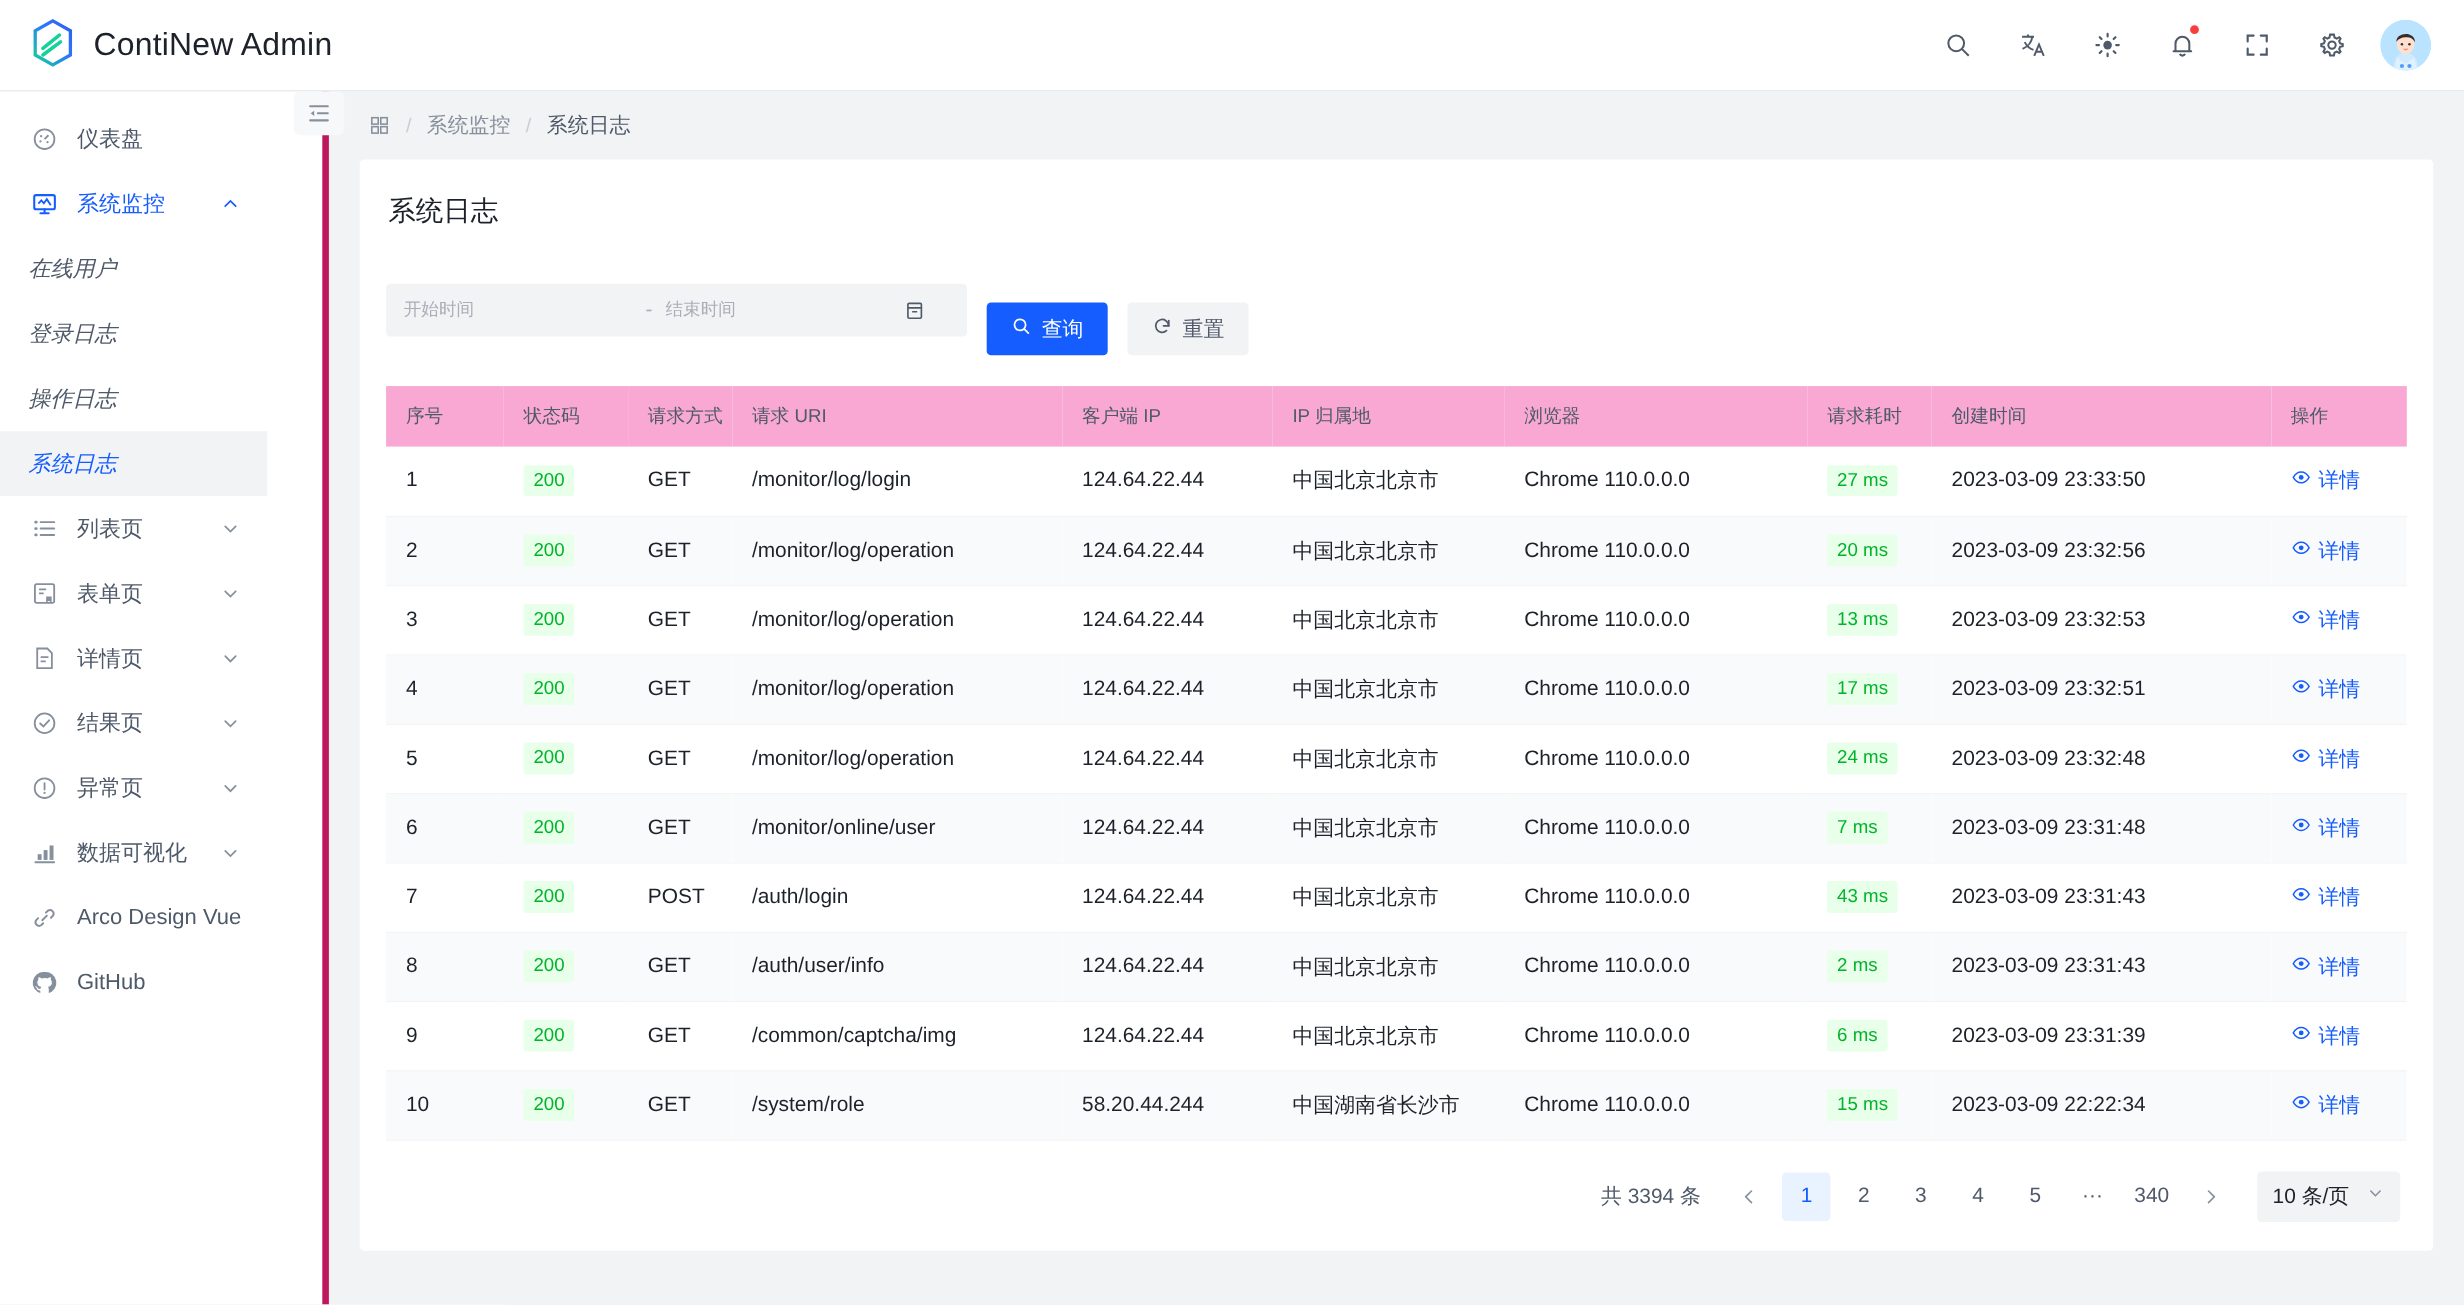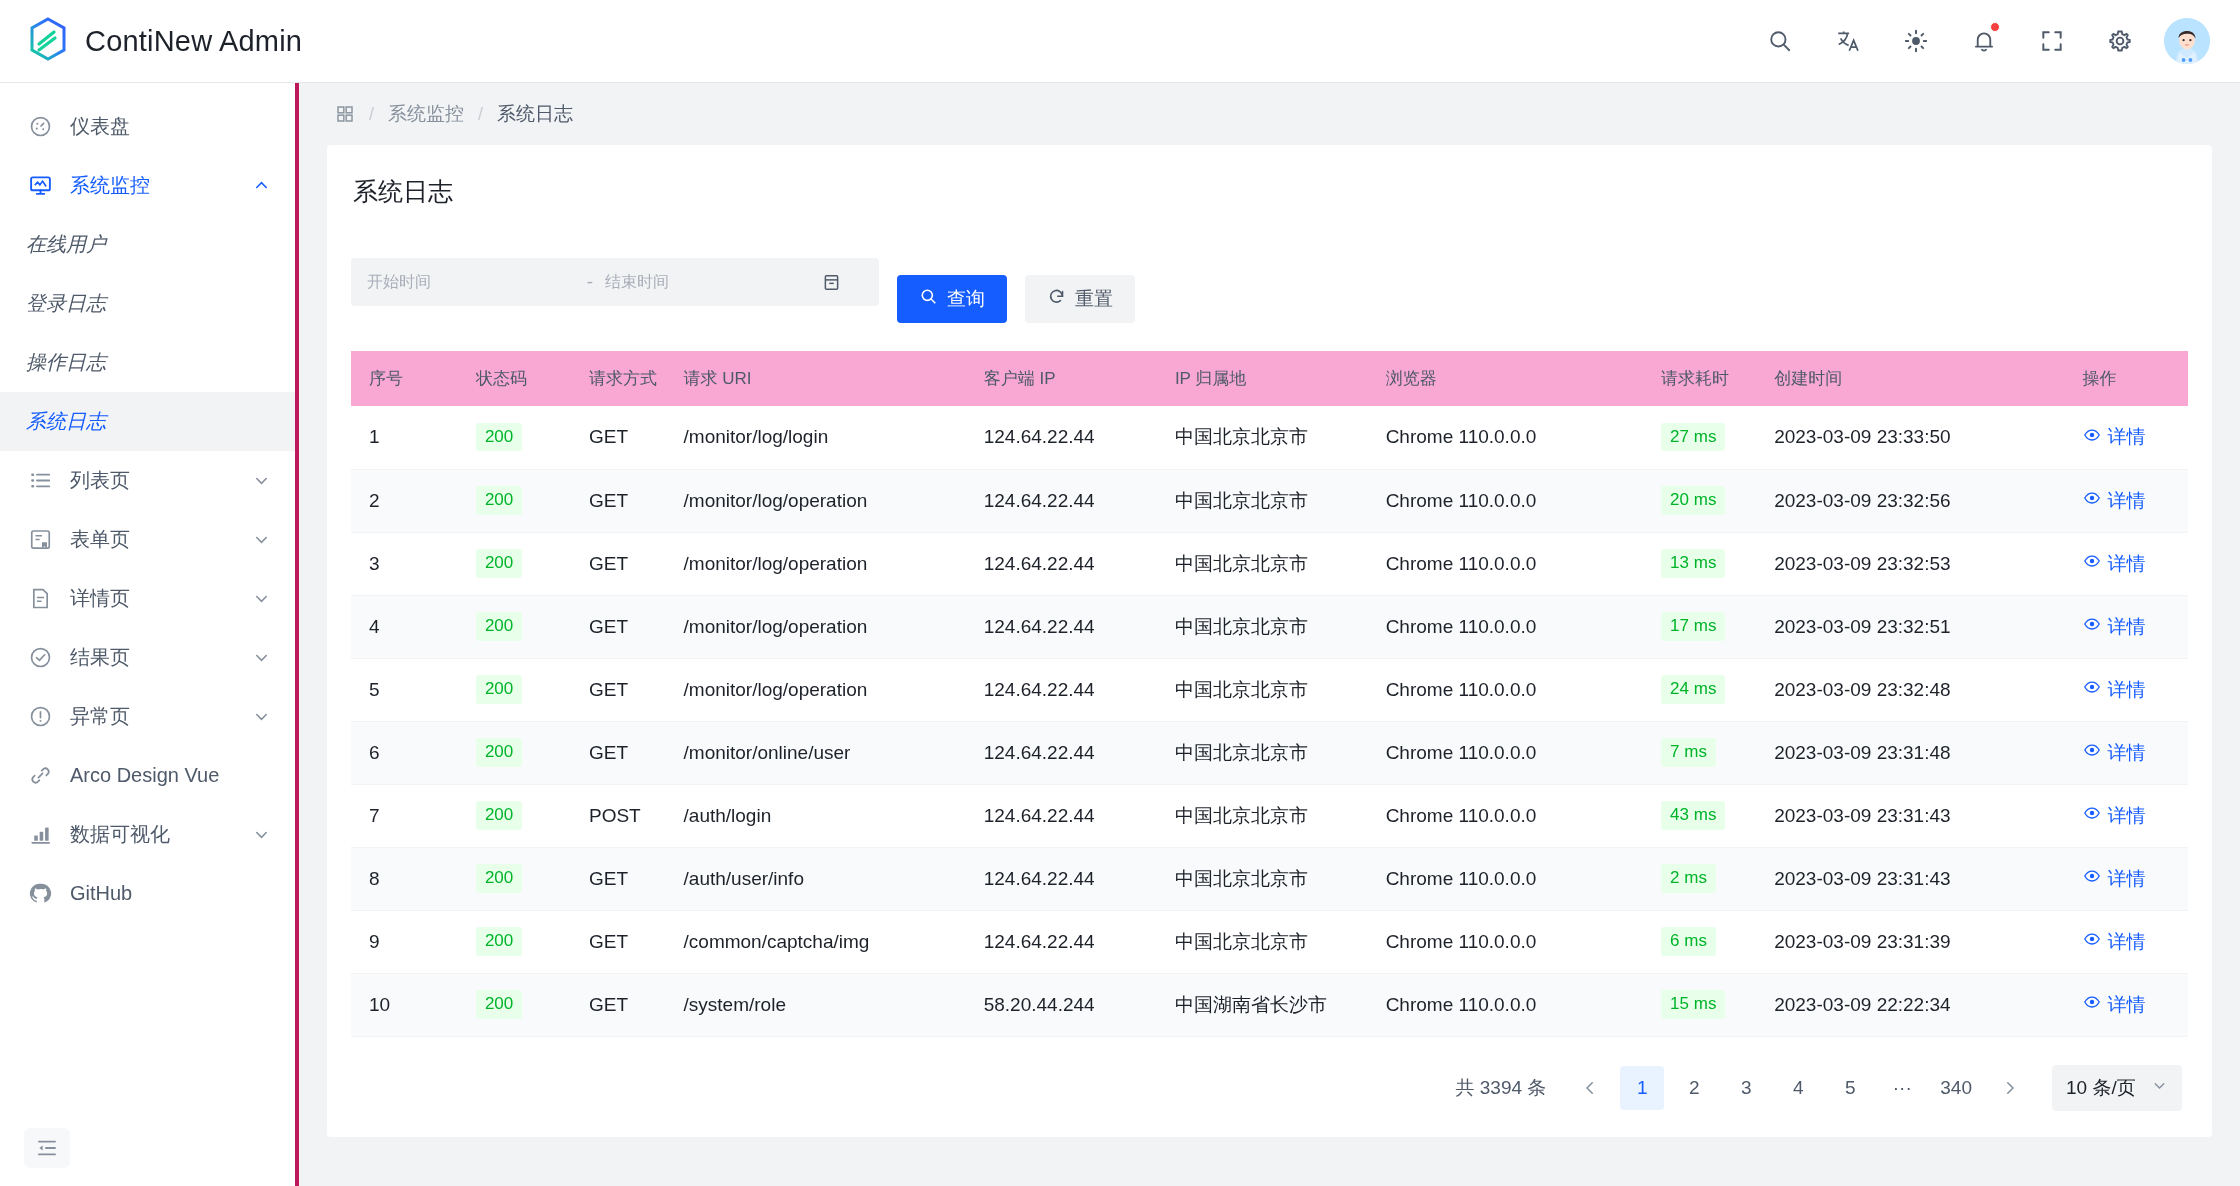--- a/index.html
+++ b/index.html
@@ -38,22 +38,22 @@
     background: #b9e3ff; overflow: hidden; position: relative;
     display: flex; align-items: flex-end; justify-content: center;
   }
 
   
   .body-row { flex: 1; display: flex; min-height: 0; }
 
   
   .sidebar {
     width: 299px; min-width: 299px; background: #fff;
-    border-right: 4px solid #be185d;
-    display: flex; flex-direction: column; justify-content: space-between;
+    border-right: 6px solid #be185d;
+    display: flex; flex-direction: row; justify-content: space-between;
     position: relative;
   }
   .menu { padding-top: 14px; }
   .mi {
     height: 59px; display: flex; align-items: center;
     padding: 0 24px 0 26px; color: #4e5969; font-size: 20px;
     position: relative; cursor: pointer;
   }
   .mi .mi-icon {
     width: 28px; min-width: 28px; height: 28px;
@@ -367,44 +367,44 @@
           <span class="mi-label">异常页</span>
           <span class="chev">
             <svg width="19" height="19" viewBox="0 0 24 24" fill="none" stroke="currentColor" stroke-width="2" stroke-linecap="round">
                 <path d="M6 9.5 L12 15.5 L18 9.5"></path>
               </svg>
           </span>
         </div>
 
         <div class="mi">
           <span class="mi-icon">
-            <svg width="25" height="25" viewBox="0 0 24 24" fill="none" stroke="currentColor" stroke-width="1.7" stroke-linecap="round">
-              <path d="M10 14 L14 10"></path>
-              <path d="M13.2 7.4 L15 5.6 A3.2 3.2 0 0 1 19.4 10 L17.6 11.8"></path>
-              <path d="M10.8 16.6 L9 18.4 A3.2 3.2 0 0 1 4.6 14 L6.4 12.2"></path>
-            </svg>
-          </span>
-          <span class="mi-label">Arco Design Vue</span>
-        </div>
-
-        <div class="mi">
-          <span class="mi-icon">
             <svg width="25" height="25" viewBox="0 0 24 24" fill="none" stroke="currentColor" stroke-width="1.6">
               <path d="M4 20 H20.4" stroke-linecap="round"></path>
               <rect x="6" y="13" width="3.4" height="5" fill="currentColor" stroke="none"></rect>
               <rect x="11.2" y="9.4" width="3.4" height="8.6" fill="currentColor" stroke="none"></rect>
               <rect x="16.4" y="5.4" width="3.4" height="12.6" fill="currentColor" stroke="none"></rect>
             </svg>
           </span>
           <span class="mi-label">数据可视化</span>
           <span class="chev">
             <svg width="19" height="19" viewBox="0 0 24 24" fill="none" stroke="currentColor" stroke-width="2" stroke-linecap="round">
                 <path d="M6 9.5 L12 15.5 L18 9.5"></path>
               </svg>
           </span>
+        </div>
+
+        <div class="mi">
+          <span class="mi-icon">
+            <svg width="25" height="25" viewBox="0 0 24 24" fill="none" stroke="currentColor" stroke-width="1.7" stroke-linecap="round">
+              <path d="M10 14 L14 10"></path>
+              <path d="M13.2 7.4 L15 5.6 A3.2 3.2 0 0 1 19.4 10 L17.6 11.8"></path>
+              <path d="M10.8 16.6 L9 18.4 A3.2 3.2 0 0 1 4.6 14 L6.4 12.2"></path>
+            </svg>
+          </span>
+          <span class="mi-label">Arco Design Vue</span>
         </div>
 
         <div class="mi">
           <span class="mi-icon">
             <svg width="25" height="25" viewBox="0 0 24 24" fill="currentColor">
               <path d="M12 2.6 A9.4 9.4 0 0 0 8.9 21.1 c-.5-.1-.6-.5-.6-.9 v-1.6 c-2.3.4-2.9-.9-3.1-1.6 -.2-.5-.7-1.3-1.2-1.5 -.4-.2-.5-.6.2-.6 1.1 0 1.8 1.1 2 1.5.6 1 1.8.8 2.4.5 0-.6.3-1.1.6-1.4 -2.2-.3-3.5-1.6-3.5-3.6 0-1 .4-1.9 1-2.5 -.2-.6-.3-1.6.1-2.3 0 0 .9-.2 2.7 1A6.6 6.6 0 0 1 12 7.7 c.9 0 1.9.1 2.6.4 1.8-1.2 2.7-1 2.7-1 .4.7.3 1.7.1 2.3.6.6 1 1.5 1 2.5 0 2-1.3 3.3-3.5 3.6.5.5.8 1.2.8 2.1 v2.6 c0 .4-.1.8-.6.9A9.4 9.4 0 0 0 12 2.6 Z"></path>
             </svg>
           </span>
           <span class="mi-label">GitHub</span>
         </div>

